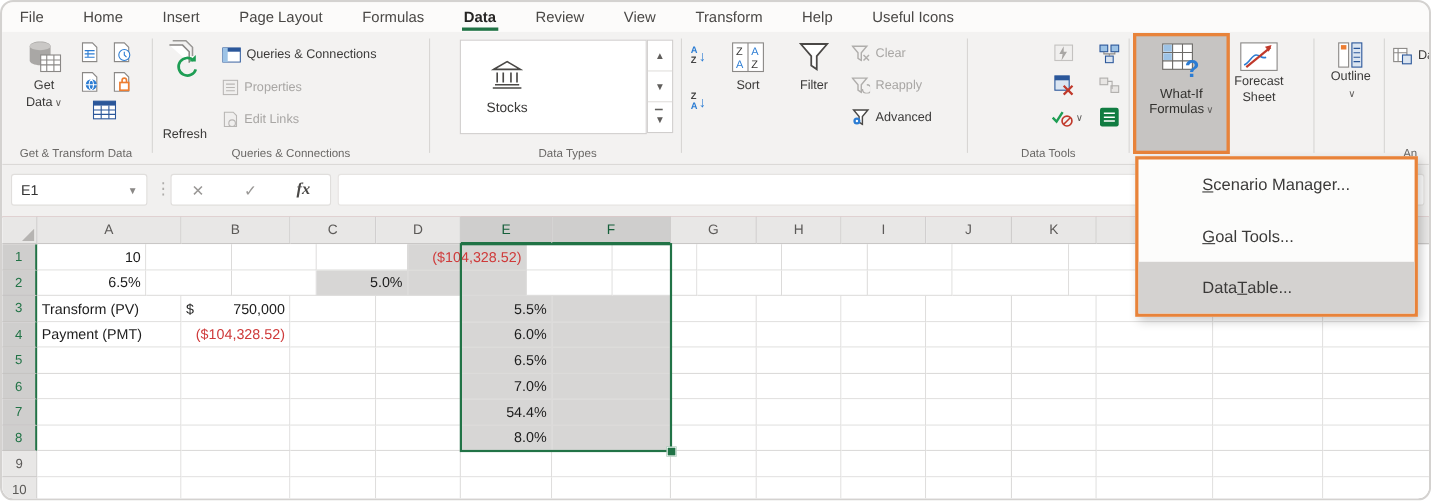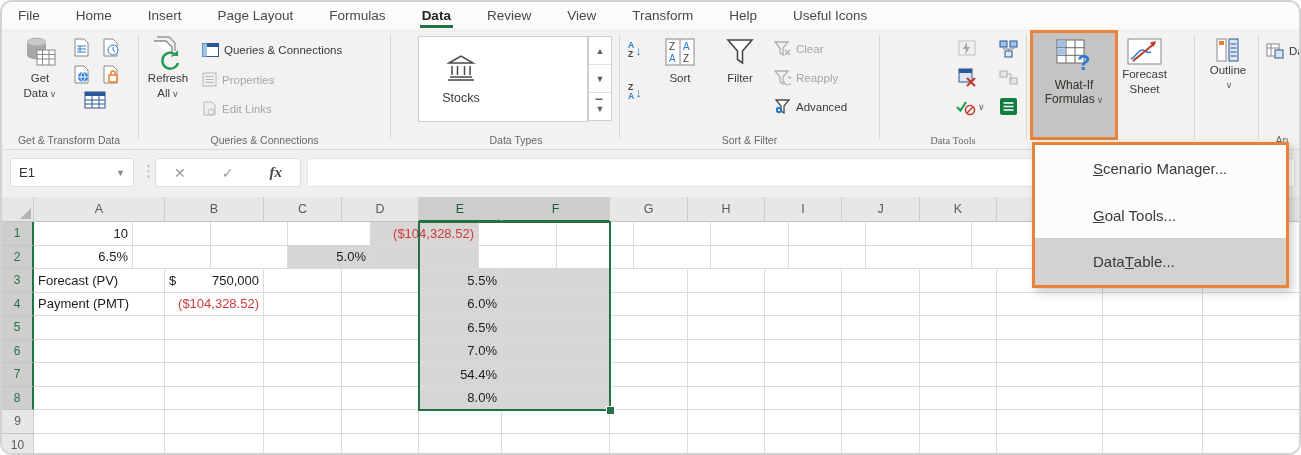--- a/index.html
+++ b/index.html
@@ -136,21 +136,21 @@
     <span style="position:absolute;left:82px;top:62px;">
       <svg width="22" height="20">
           <rect x="1" y="1" width="20" height="16" fill="#fff" stroke="#2b579a"></rect>
           <rect x="1" y="1" width="20" height="4" fill="#2b579a"></rect>
           <path d="M1 9h20M1 13h20M8 5v12M15 5v12" stroke="#2b579a"></path>
         </svg>
     </span>
     <div class="grplabel" style="left:0;width:134px;">Get &amp; Transform Data</div>
     <div class="vsep" style="left:136px;"></div>
 
-    <div class="bigbtn" style="left:140px;top:6px;width:52px;">
+    <div class="bigbtn" style="left:140px;top:6px;width:52px;gap:44px;">
       <span>
         <svg width="34" height="36" viewBox="0 0 34 36">
             <path d="M6 2h12l6 6v8" fill="none" stroke="#9a9896" stroke-width="1.4"></path>
             <path d="M3 6h12l6 6v10" fill="#fff" stroke="#8a8886" stroke-width="1.4"></path>
             <path d="M25 20a8 8 0 1 0 2 8" fill="none" stroke="#1e9e54" stroke-width="2.4"></path>
             <path d="M27 15v6h-6z" fill="#1e9e54"></path>
           </svg>
       </span>
       <span>Refresh</span>
       <span><span>All</span><span class="chev">∨</span></span>
@@ -262,21 +262,20 @@
     <div class="smallrow" style="left:772px;top:70px;">
       <span>
           <svg width="17" height="15">
             <path d="M2 1h13l-5 6v7l-3-2V7z" fill="#fff" stroke="#4a4846" stroke-width="1.3"></path>
             <circle cx="5" cy="11" r="3.2" fill="#2b7cd3"></circle>
             <circle cx="5" cy="11" r="1.1" fill="#fff"></circle>
           </svg>
         </span>
       <span>Advanced</span>
     </div>
-    <div class="grplabel" style="left:620px;width:255px;">Sort &amp; Filter</div>
     <div class="vsep" style="left:877px;"></div>
 
     <span style="position:absolute;left:956px;top:10px;">
         <svg width="19" height="19">
           <rect x="1" y="2" width="16" height="14" fill="#f0efee" stroke="#c4c2c0"></rect>
           <path d="M9 3L5 10h3l-1 6 5-8H9z" fill="#a8a6a4"></path>
         </svg>
       </span>
     <span style="position:absolute;left:956px;top:39px;">
         <svg width="19" height="19">
@@ -309,21 +308,21 @@
           <rect x="11" y="10" width="7" height="6" fill="#e8e6e4" stroke="#b0aeac"></rect>
           <path d="M8 6h4v7" fill="none" stroke="#b0aeac"></path>
         </svg>
       </span>
     <span style="position:absolute;left:997px;top:68px;">
         <svg width="19" height="19">
           <rect x="1" y="1" width="17" height="17" rx="2" fill="#107c41"></rect>
           <path d="M4.5 6h10M4.5 9.5h10M4.5 13h10" stroke="#fff" stroke-width="1.4"></path>
         </svg>
       </span>
-    <div class="grplabel" style="left:880px;width:142px;font-family:Liberation Serif, serif;">Data Tools</div>
+    <div class="grplabel" style="left:880px;width:142px;">Data Tools</div>
     <div class="vsep" style="left:1024px;"></div>
 
     <div class="bigbtn forecastbtn" style="left:1100px;top:8px;width:85px;">
       <span>
         <svg width="36" height="30">
             <rect x="1" y="2" width="33" height="25" fill="#fff" stroke="#8a8886"></rect>
             <path d="M4 22c5-2 7-9 11-9s5 4 9 2" stroke="#2b7cd3" fill="none" stroke-width="1.5"></path>
             <path d="M6 24L28 6" stroke="#c0392b" stroke-width="2"></path>
             <path d="M29 4l-6 1.5 3.5 4.5z" fill="#c0392b"></path>
           </svg>
@@ -433,21 +432,21 @@
         <div class="cell" style="width: 77px; height: 23.5px;"></div>
         <div class="cell" style="width: 77px; height: 23.5px;"></div>
         <div class="cell" style="width: 78px; height: 23.5px;"></div>
         <div class="cell" style="width: 77px; height: 23.5px;"></div>
         <div class="cell" style="width: 106px; height: 23.5px;"></div>
         <div class="cell" style="width: 100px; height: 23.5px;"></div>
         <div class="cell" style="width: 100px; height: 23.5px;"></div>
       </div>
       <div class="grow">
         <div class="rh sel" style="width: 32px; height: 23.5px;">3</div>
-        <div class="cell" style="width: 131px; height: 23.5px;">Forecast (PV)</div>
+        <div class="cell" style="width: 131px; height: 23.5px;">Transform (PV)</div>
         <div class="cell acct" style="width: 99px; height: 23.5px;">
           <span>$</span>
           <span>750,000</span>
         </div>
         <div class="cell" style="width: 78px; height: 23.5px;"></div>
         <div class="cell" style="width: 77px; height: 23.5px;"></div>
         <div class="cell fill r" style="width: 83px; height: 23.5px;">5.5%</div>
         <div class="cell fill" style="width: 108px; height: 23.5px;"></div>
         <div class="cell" style="width: 78px; height: 23.5px;"></div>
         <div class="cell" style="width: 77px; height: 23.5px;"></div>

